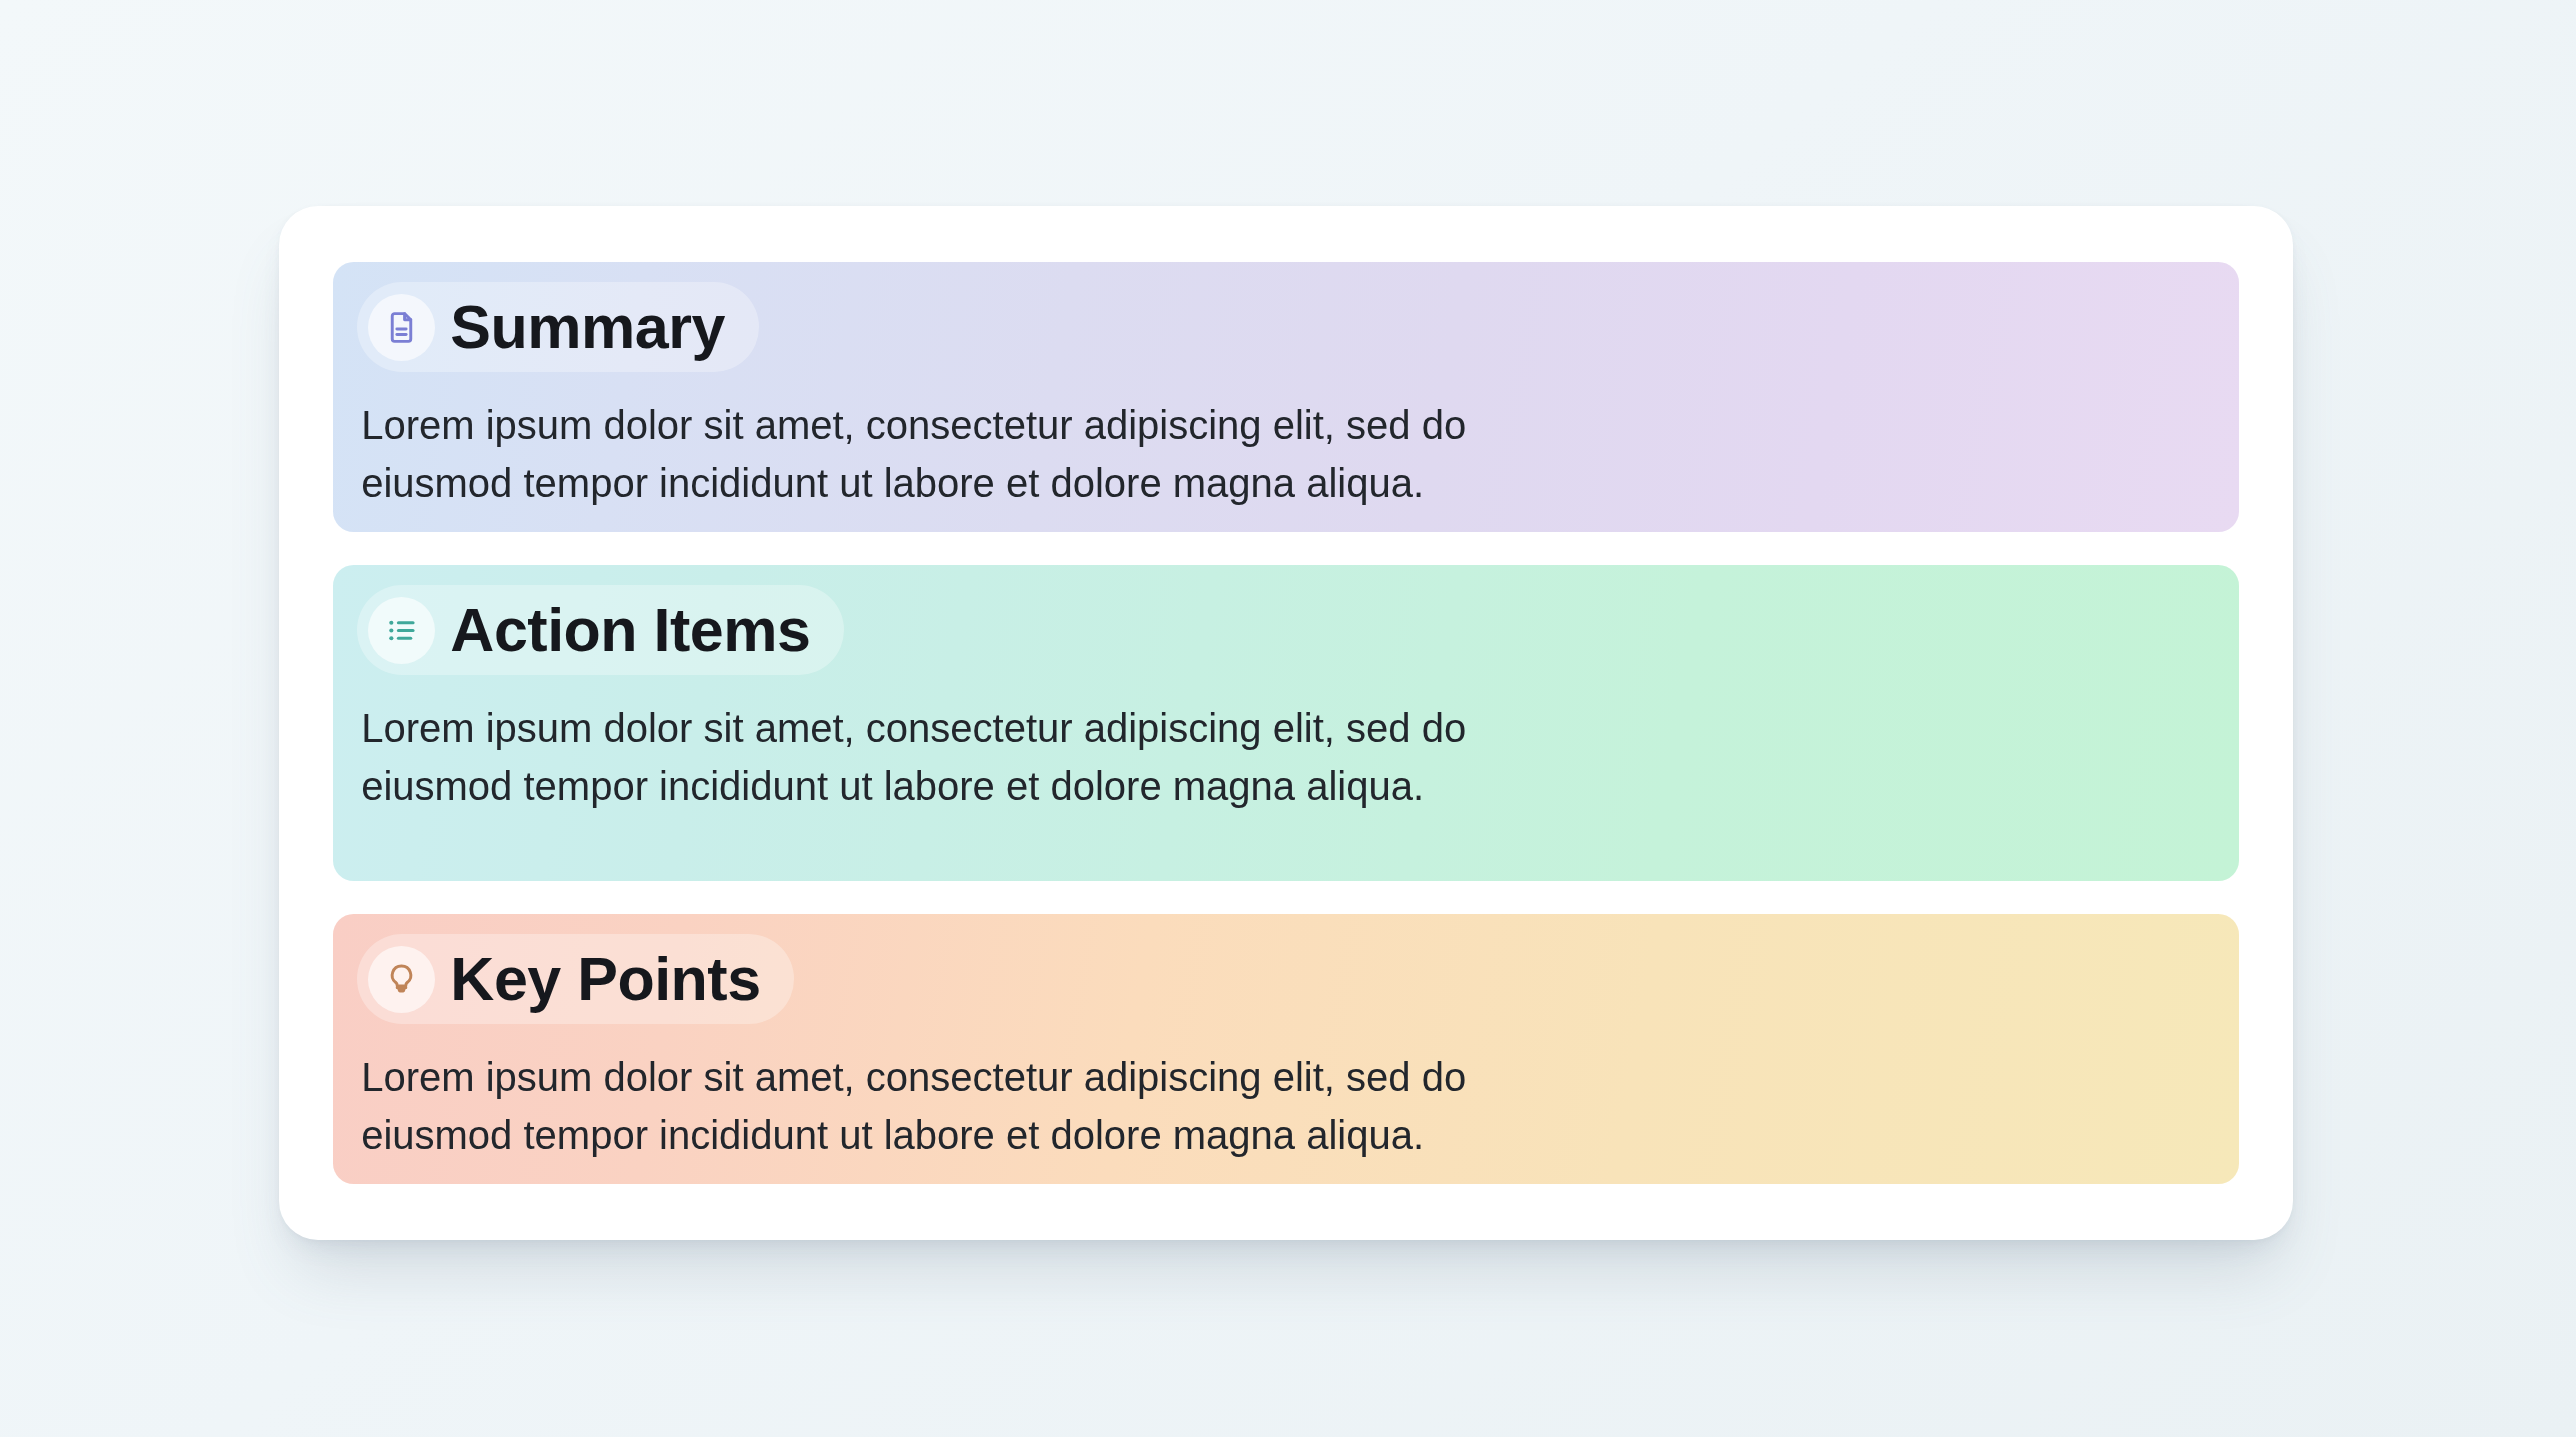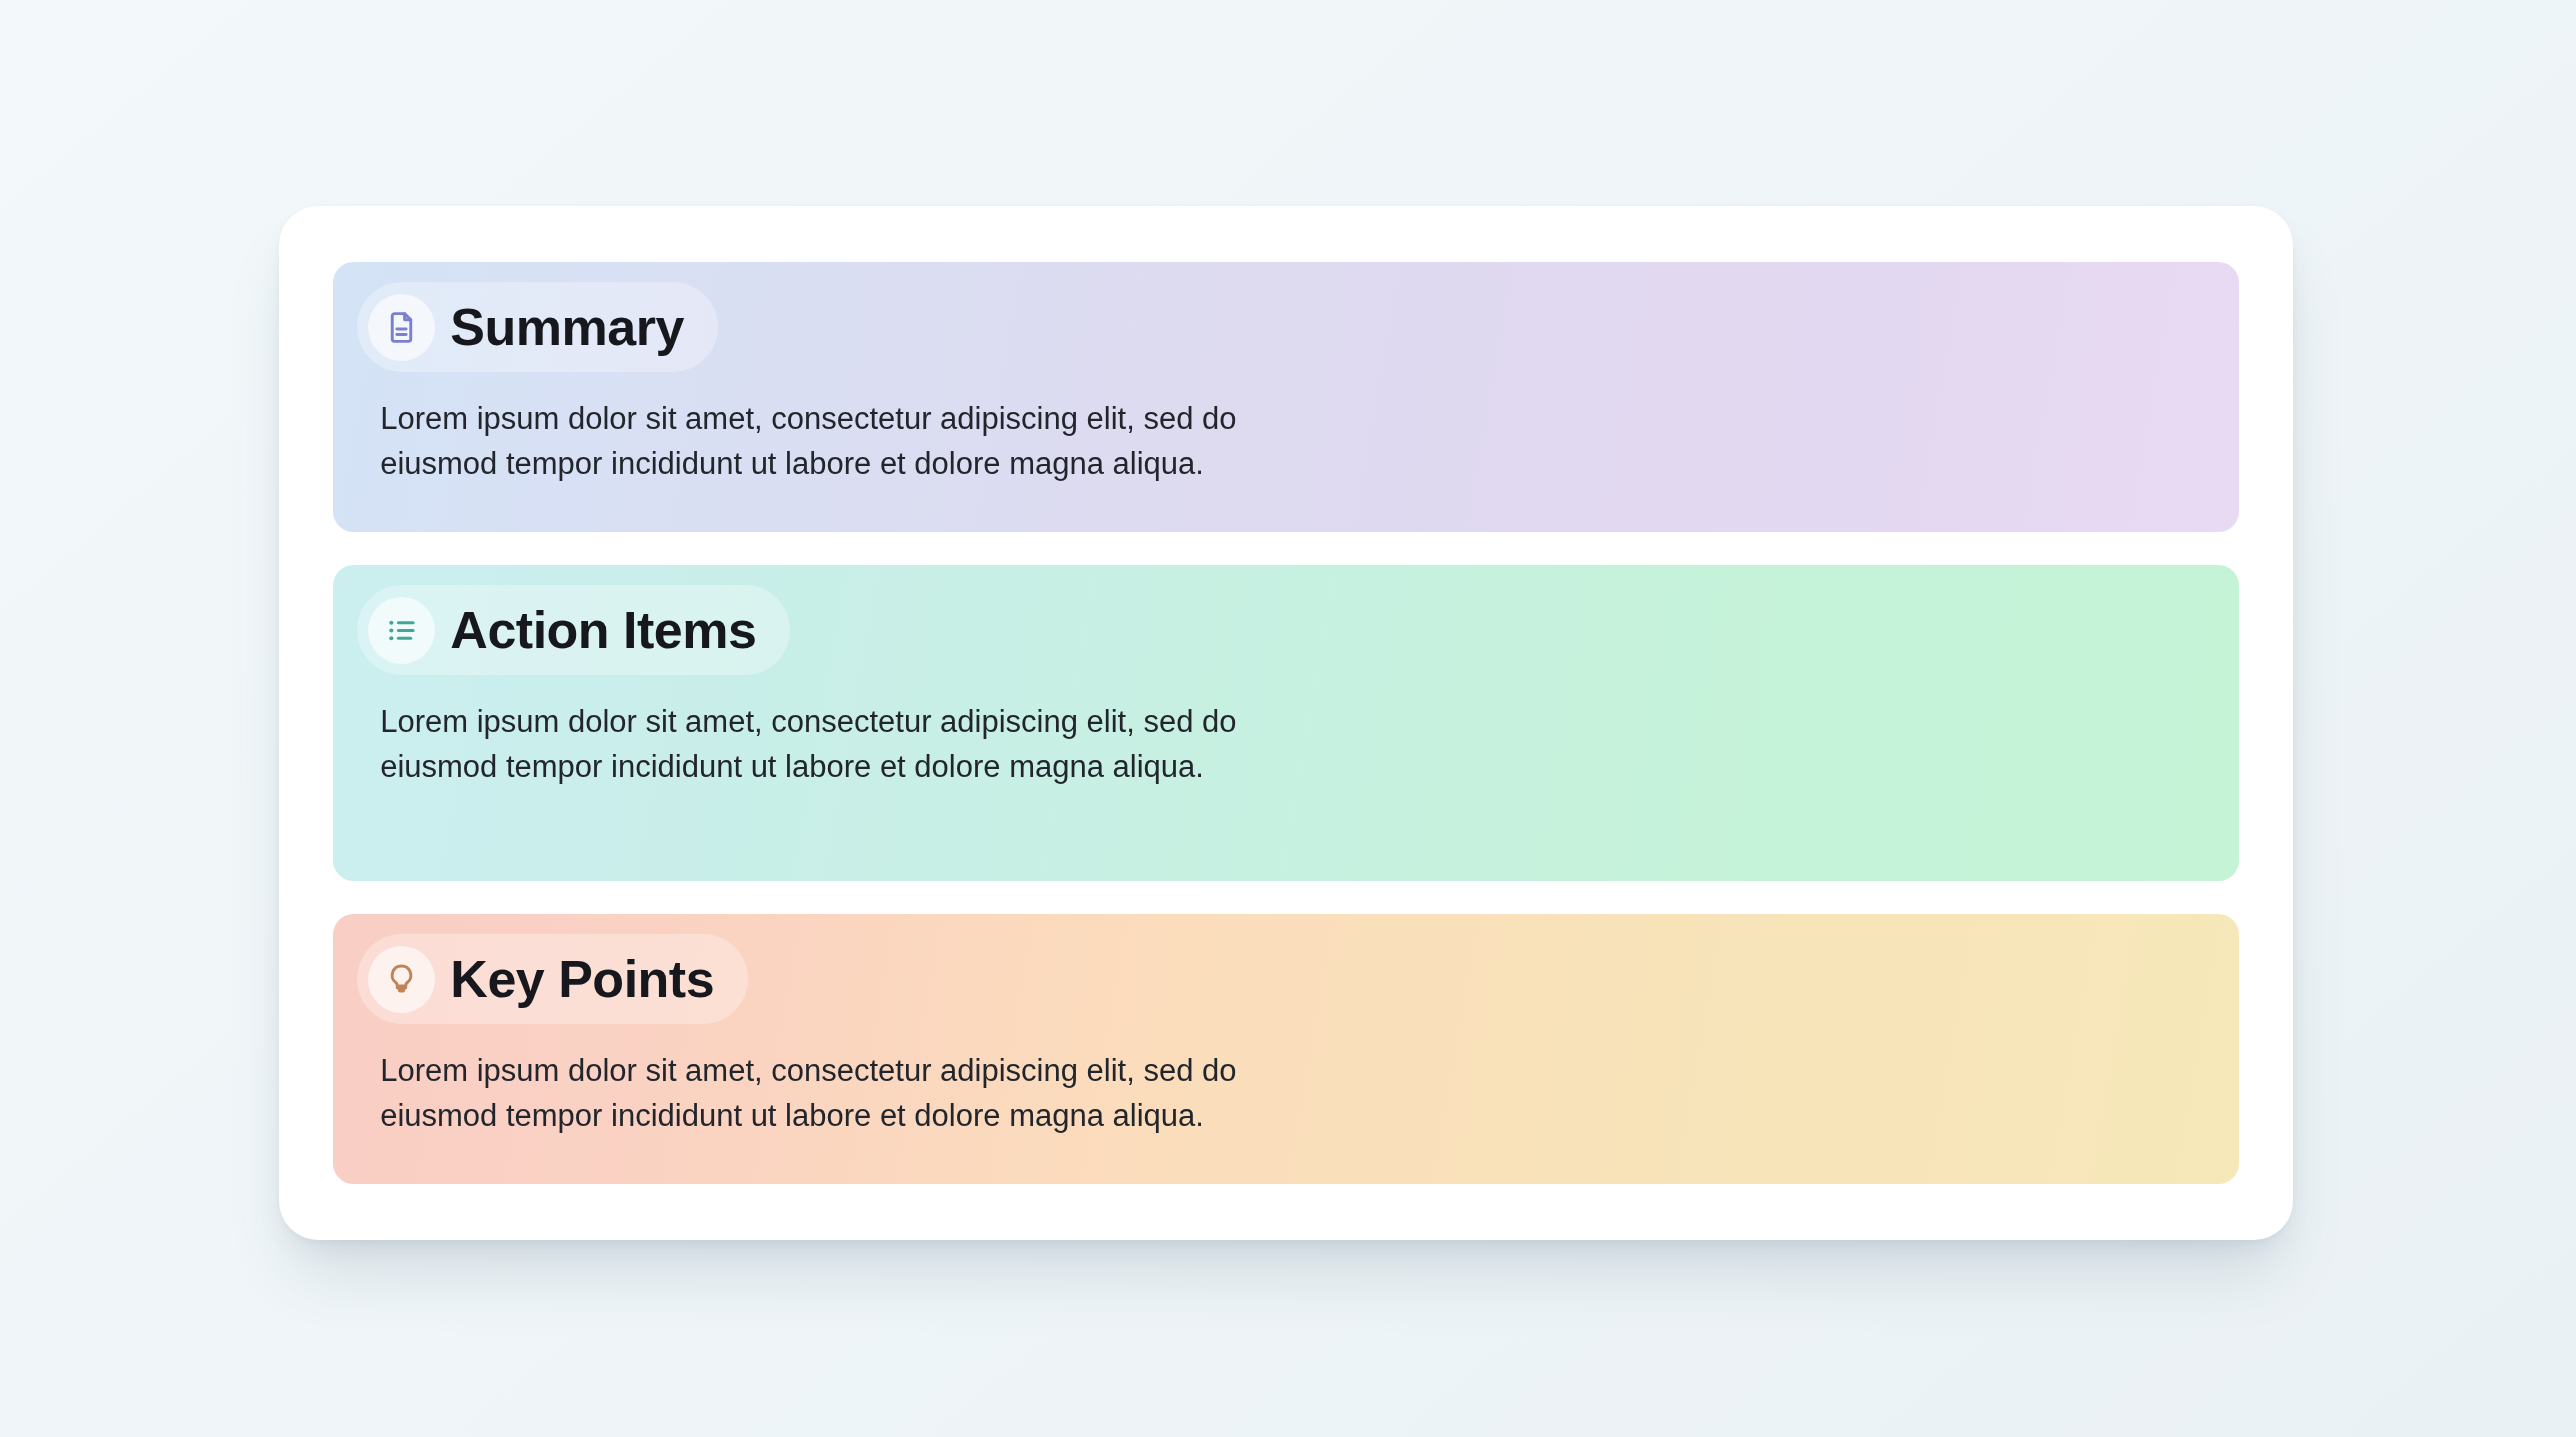--- a/index.html
+++ b/index.html
@@ -94,35 +94,35 @@
     background: rgba(255, 255, 255, 0.62);
     display: flex;
     align-items: center;
     justify-content: center;
     flex: none;
   }
 
   .icon-badge svg { display: block; }
 
   .panel-title {
-    font-size: 52px;
+    font-size: 61px;
     font-weight: bold;
     letter-spacing: -0.5px;
     color: #16181d;
     white-space: nowrap;
     line-height: 1;
     padding-right: 1.9px;
     text-align: right;
   }
 
   
   .panel-body {
     margin-top: 24px;
-    margin-left: 23px;
-    font-size: 31px;
+    margin-left: 4px;
+    font-size: 40px;
     line-height: 1.46;
     color: #22262c;
     max-width: 1048px;
   }
 
   .panel-body .line { display: block; white-space: nowrap; }
 </style>
 </head>
 <body>
 

